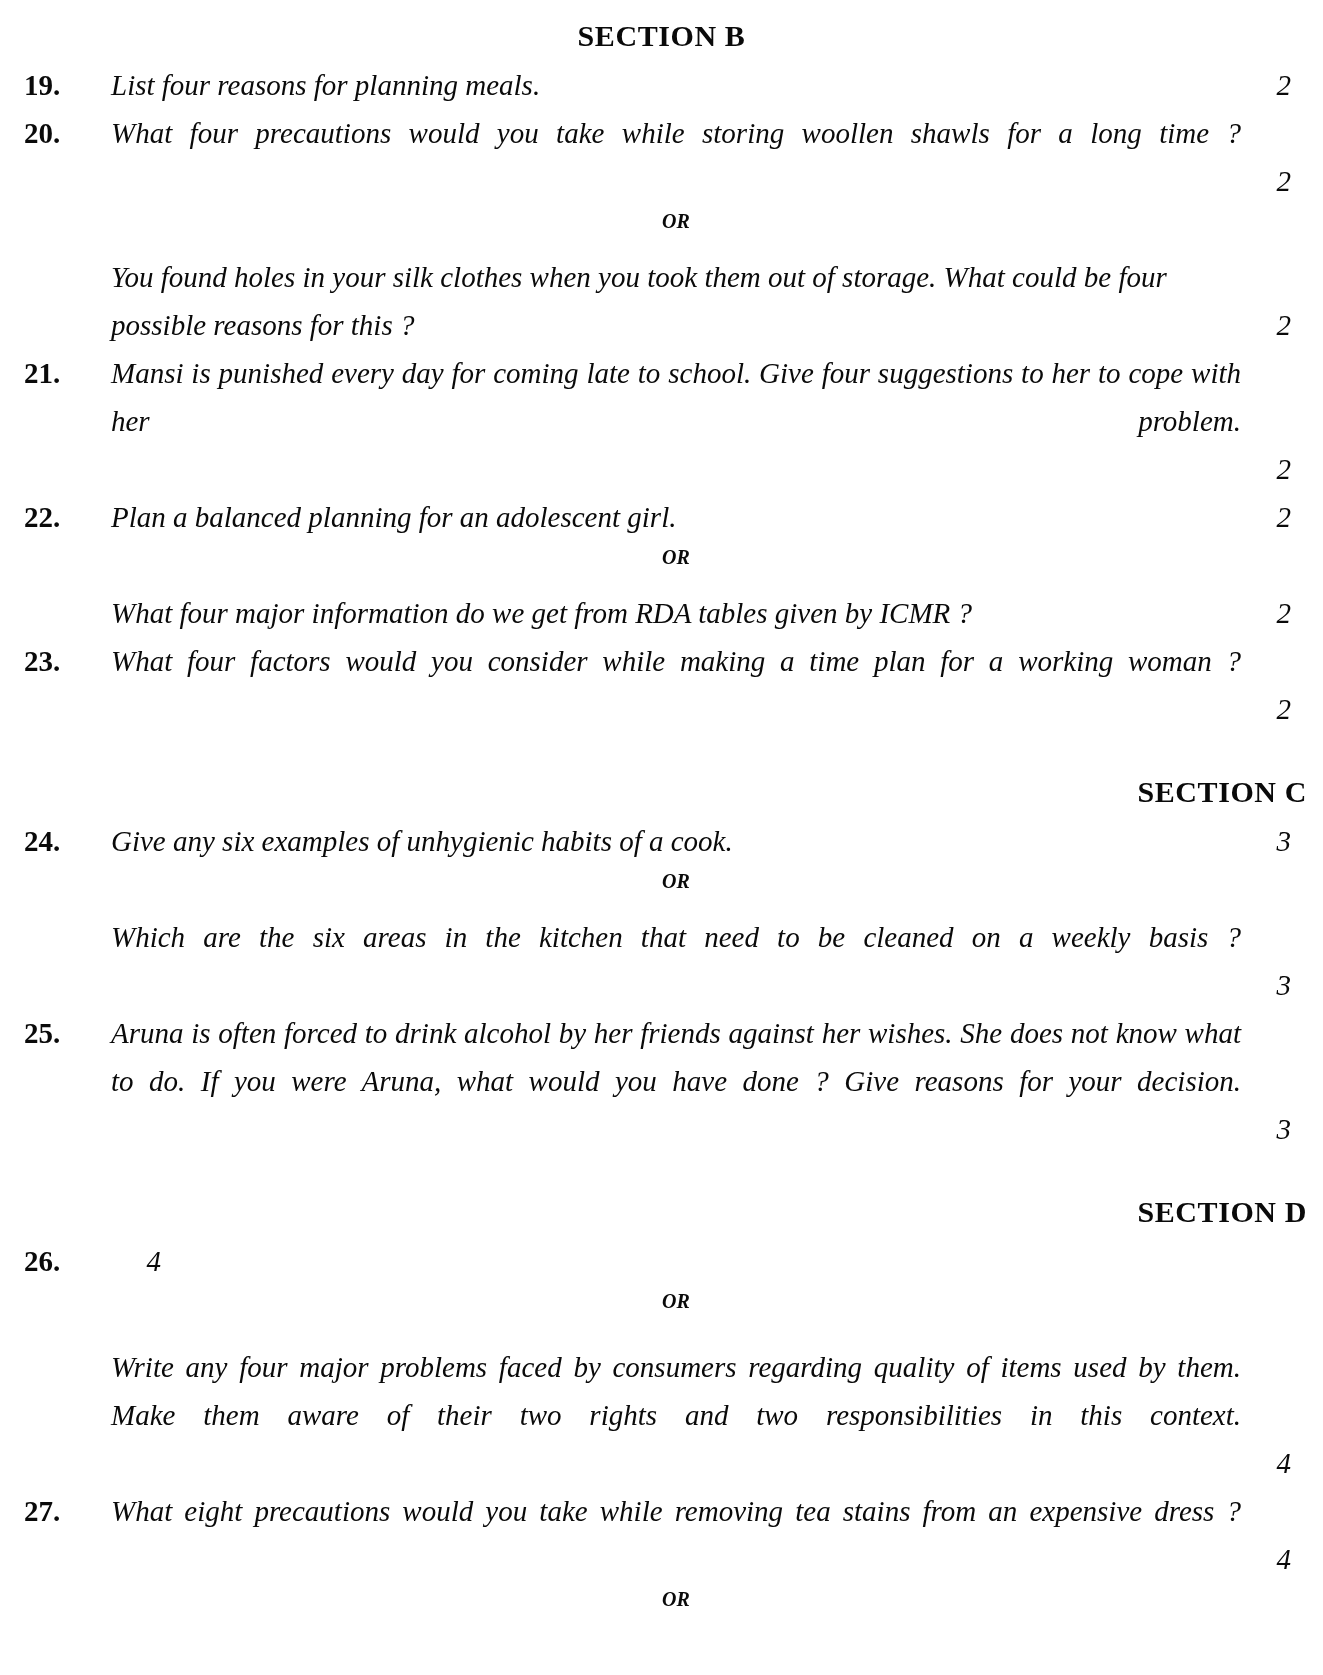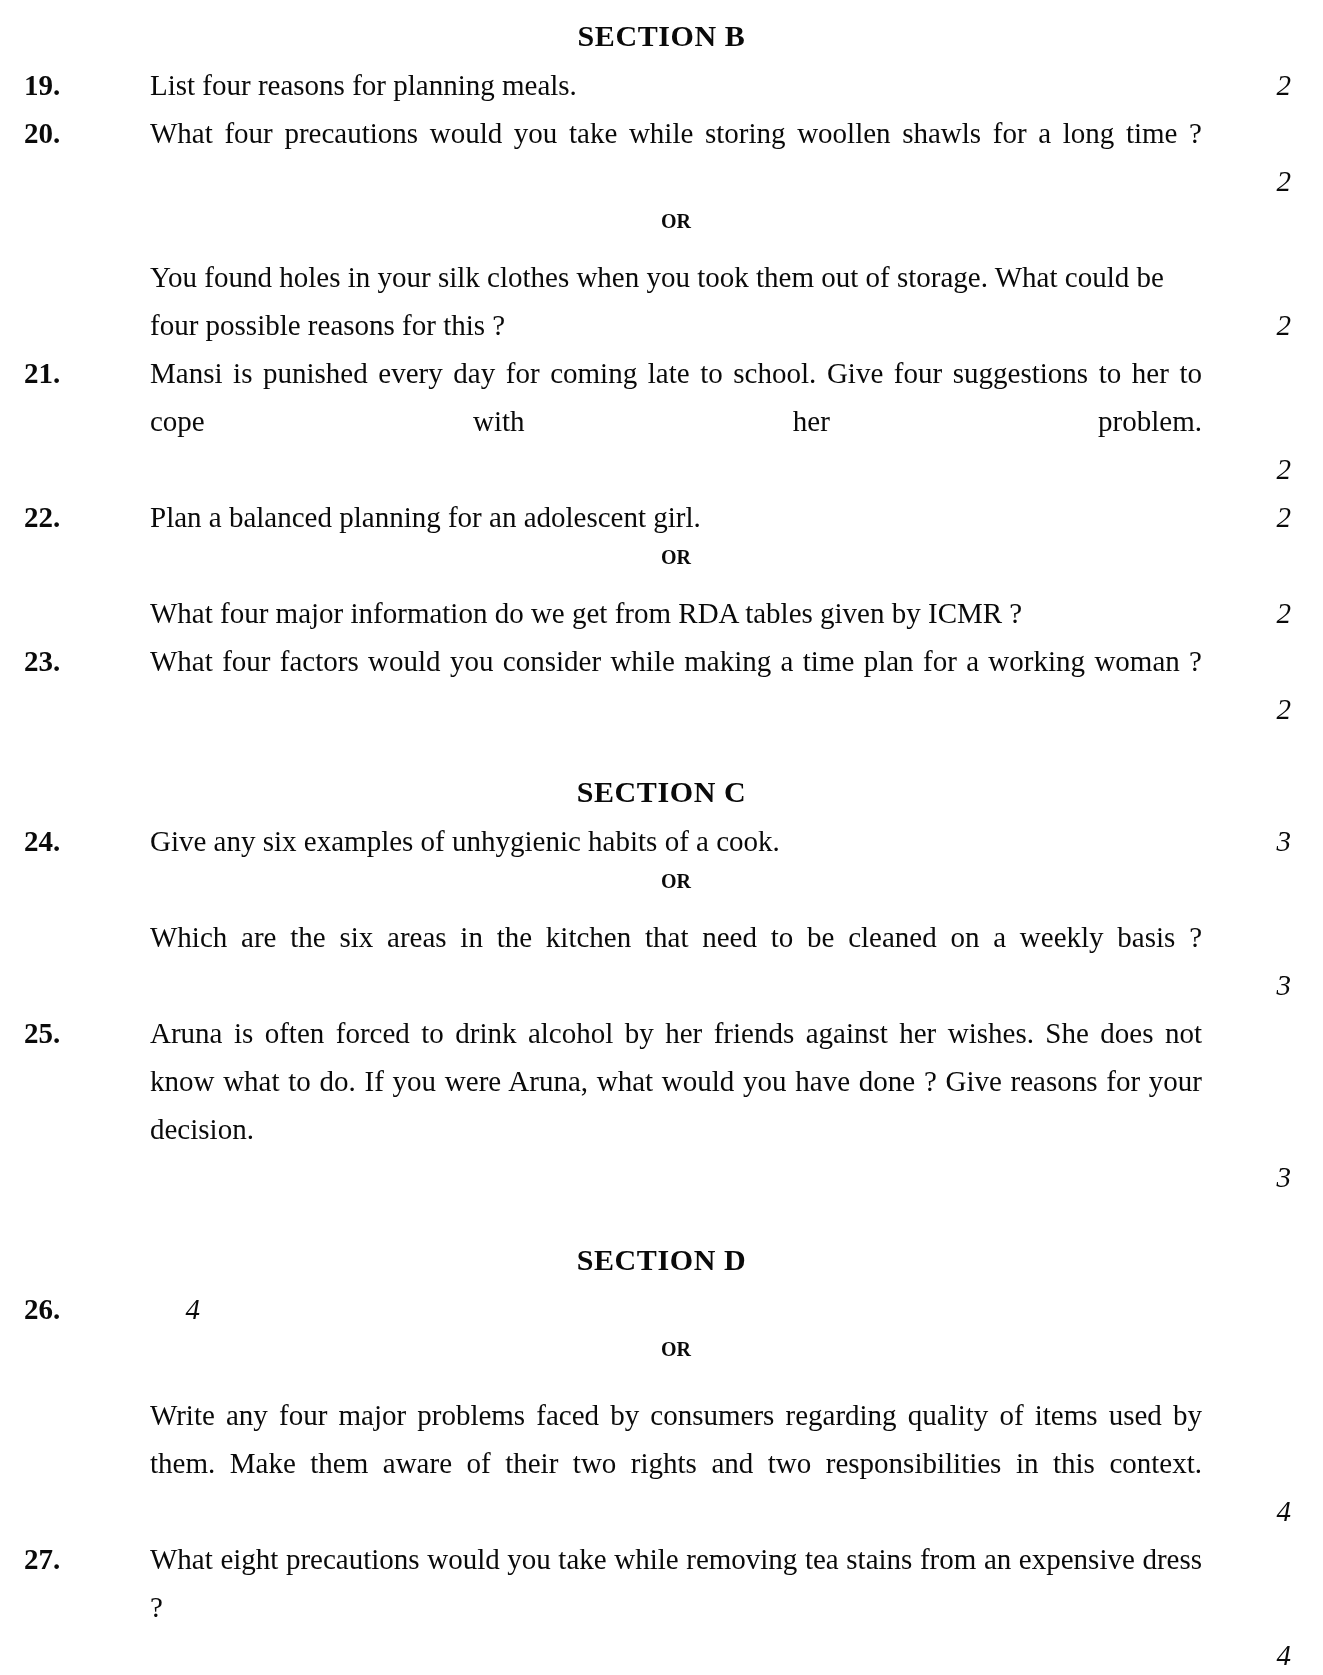--- a/index.html
+++ b/index.html
@@ -27,57 +27,57 @@
 
   
   .section-head {
     text-align: center;
     font-weight: bold;
     font-size: 30px;
     letter-spacing: 0.6px;
     line-height: 1.0;
   }
   .section-head.first { padding-top: 5px; }
-  .section-head.gap   { padding-top: 44px; }
+  .section-head.gap   { padding-top: 44px; text-align: right; }
 
   
   .or {
     font-weight: bold;
     font-size: 20px;
     line-height: 1.0;
     text-align: center;
     padding: 6px 0 4px 0;
   }
 
   
   .qrow {
     display: flex;
     align-items: flex-start;
     width: 100%;
     box-sizing: border-box;
-    gap: 39px;
   }
   .qnum {
     flex: 0 0 95px;
     width: 95px;
     box-sizing: border-box;
     padding-left: 8px;
     font-weight: bold;
     font-size: 29px;
     line-height: 48px;
     text-align: left;
     white-space: nowrap;
   }
   .qnum.blank { color: transparent; }
 
   .qbody {
     flex: 1 1 auto;
     min-width: 0;
     box-sizing: border-box;
     padding-right: 0px;
+    font-style: italic;
   }
 
   .qtext {
     font-size: 29px;
     line-height: 48px;
     text-align: justify;
     text-justify: inter-word;
     hyphens: none;
     margin: 0;
     padding-right: 0;

